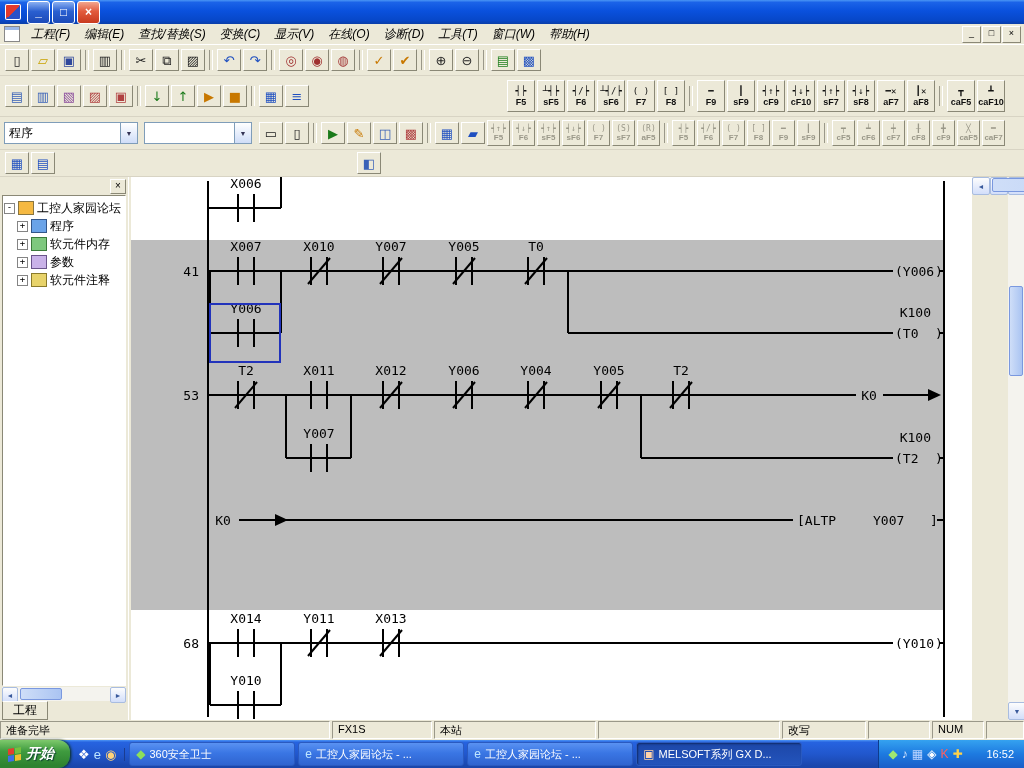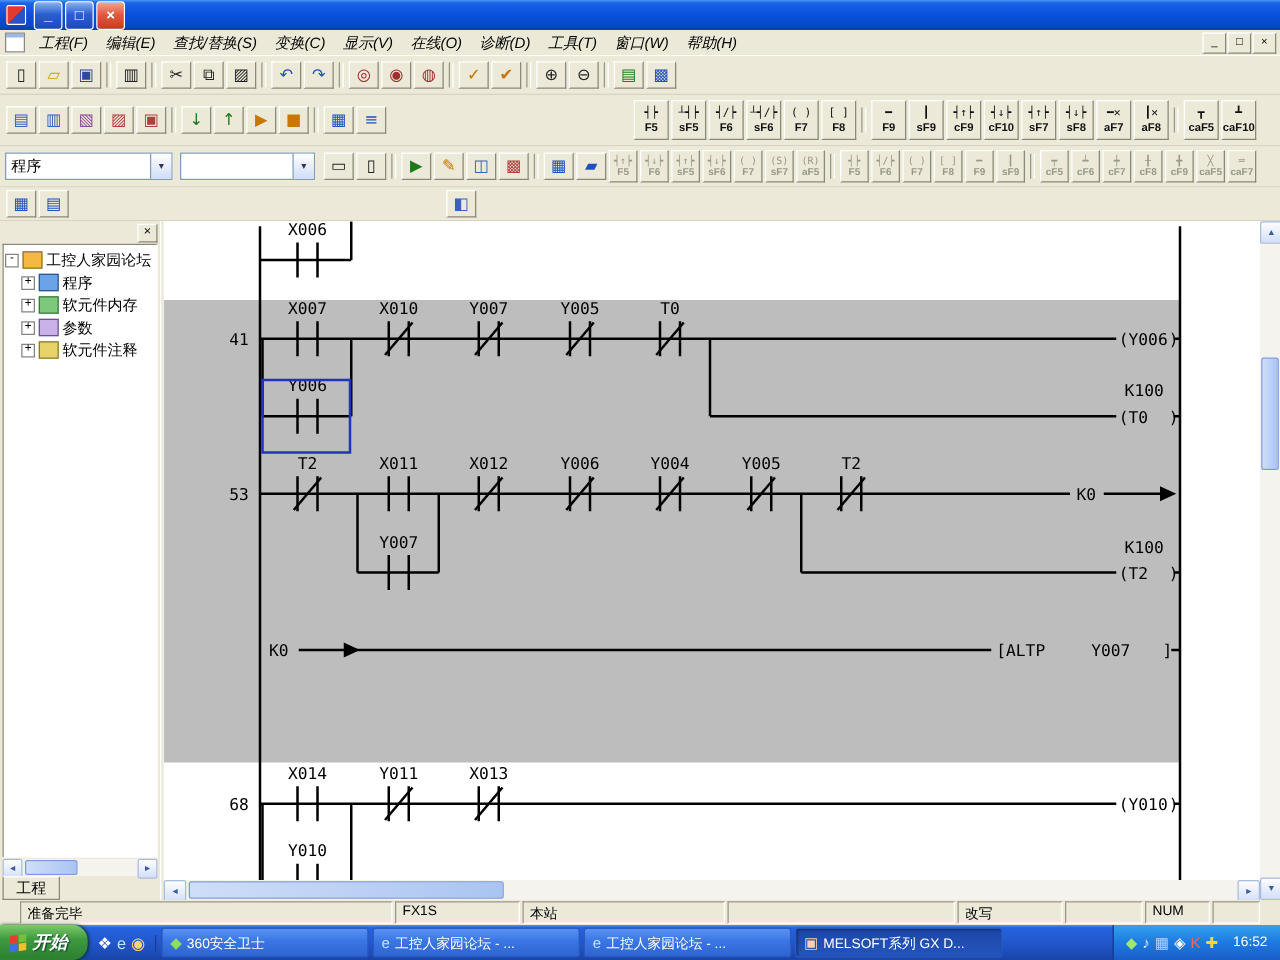--- a/index.html
+++ b/index.html
@@ -72,40 +72,40 @@
   .node-icon.c0{background:#6aa3e8;border-color:#33568a;}
   .node-icon.c1{background:#7ec87e;border-color:#3a7a3a;}
   .node-icon.c2{background:#c9b2e8;border-color:#6a548a;}
   .node-icon.c3{background:#e8d36a;border-color:#8a7a2a;}
   .tree-label{font-size:12px;overflow:hidden;text-overflow:clip;}
   .panel-hscroll{height:14px;margin:1px 2px 0 2px;display:flex;background:#f4f3ee;}
   .tabrow{height:19px;display:flex;align-items:stretch;padding:0 2px;}
   .tab{padding:1px 10px;background:#ece9d8;border:1px solid #8a8876;border-top:1px solid #fff;
     font-size:12px;display:flex;align-items:center;}
   .splitter{width:2px;background:#ece9d8;border-left:1px solid #fff;}
-  .center{flex:1;display:flex;flex-direction:column;min-width:0;}
+  .center{flex:1;display:flex;flex-direction:row;min-width:0;}
   .ladder-wrap{flex:1;background:#fff;position:relative;overflow:hidden;}
   .ladder-wrap svg{position:absolute;left:0;top:0;}
   .lbl{font-family:"DejaVu Sans Mono",monospace;font-size:13px;fill:#000;}
 
   
   .vscroll{width:16px;display:flex;flex-direction:column;background:#f4f3ee;}
   .hscroll{height:16px;display:flex;background:#f4f3ee;}
   .sbtn{flex:none;width:16px;height:16px;display:flex;align-items:center;justify-content:center;
     font-size:7px;color:#3a5a9c;background:linear-gradient(180deg,#fdfdfd,#d2defa);
     border:1px solid #a8bce0;border-radius:2px;}
   .panel-hscroll .sbtn{width:14px;height:14px;}
   .track{flex:1;position:relative;}
   .thumb{position:absolute;background:linear-gradient(90deg,#cfdef8,#aac4f2);border:1px solid #7a98df;border-radius:2px;}
   .vthumb{left:1px;right:1px;top:18%;height:88px;}
   .hthumb{top:1px;bottom:1px;left:2px;width:250px;}
   .pthumb{top:1px;bottom:1px;left:2px;width:40px;}
 
   
-  .statusbar{height:18px;display:flex;align-items:stretch;gap:2px;background:#ece9d8;padding:1px 16px;}
+  .statusbar{height:18px;display:flex;align-items:stretch;gap:2px;background:#ece9d8;padding:1px 0;}
   .seg{border:1px solid;border-color:#9a9889 #fff #fff #9a9889;font-size:11px;padding:1px 5px;
     white-space:nowrap;overflow:hidden;}
   .seg.grow{flex:1;}
 
   
   .taskbar{height:28px;display:flex;align-items:center;
     background:linear-gradient(180deg,#4c94f5 0%,#2663e0 8%,#2157cd 50%,#1a46ab 95%);}
   .start{height:28px;display:flex;align-items:center;gap:5px;padding:0 16px 0 8px;
     background:linear-gradient(180deg,#7ec96c 0%,#3f9b3f 40%,#2e8330 90%);
     border-radius:0 12px 12px 0;color:#fff;font-weight:bold;font-style:italic;font-size:14px;
@@ -120,21 +120,21 @@
   .task{width:152px;height:22px;display:flex;align-items:center;gap:4px;padding:0 6px;
     background:linear-gradient(180deg,#5a92f2,#3a76e4 45%,#2f64d0);border:1px solid #2a5ac0;border-radius:3px;
     color:#fff;font-size:11px;white-space:nowrap;overflow:hidden;}
   .task.active{background:linear-gradient(180deg,#1d47a8,#2354bc);box-shadow:inset 1px 1px 2px #102a66;}
   .task .task-label{overflow:hidden;text-overflow:ellipsis;}
   .task-ico{font-size:12px;flex:none;}
   .tray{height:28px;display:flex;align-items:center;gap:4px;padding:0 10px 0 10px;
     background:linear-gradient(180deg,#35a2f0 0%,#1d7ae0 50%,#1a5ec8 100%);border-left:1px solid #0e3c8c;
     color:#fff;}
   .tray-ico{font-size:12px;line-height:1;}
-  .clock{font-size:11px;margin-left:8px;color:#fff;}
+  .clock{font-size:11px;margin-left:20px;color:#fff;}
 </style>
 </head>
 <body>
 
 <div class="app">
 
   <div class="titlebar">
     <div class="app-icon"></div>
     <div class="win-btn">_</div>
     <div class="win-btn">□</div>

